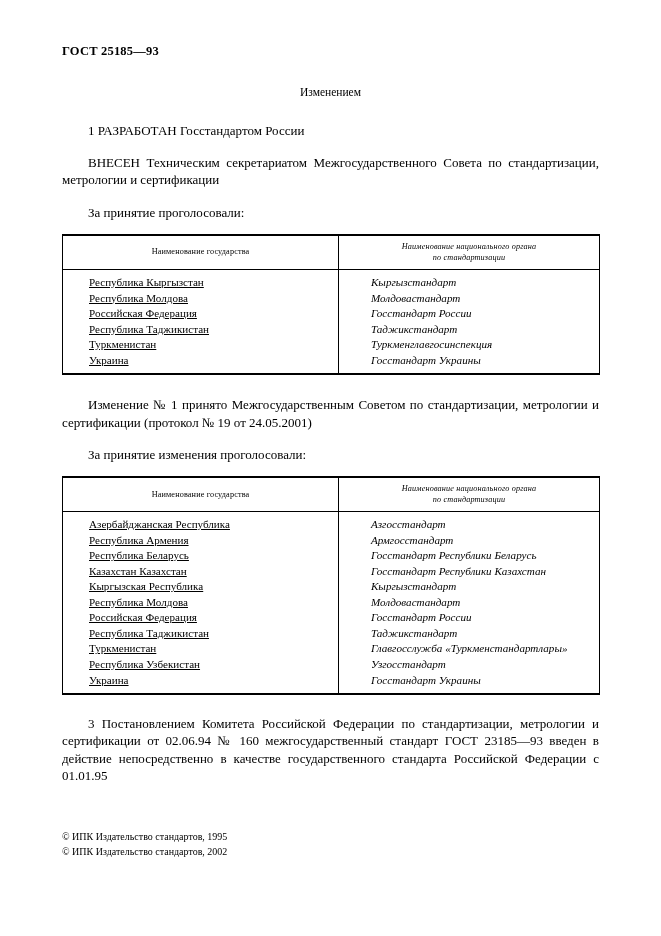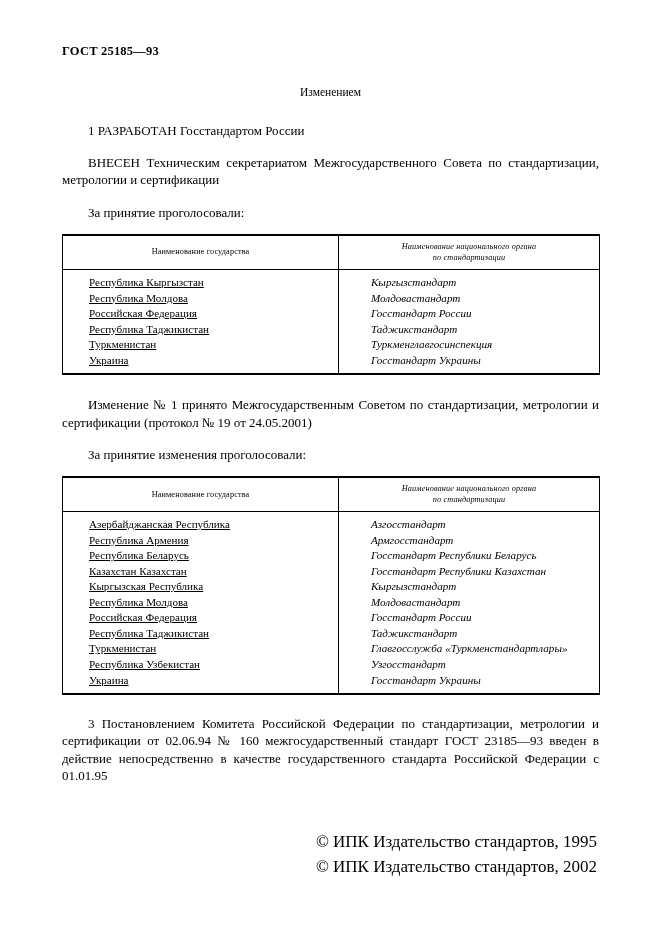--- a/index.html
+++ b/index.html
@@ -115,22 +115,21 @@
   }
   .cell-pad-top { padding-top: 5px; display: block; }
   .cell-pad-bot { padding-bottom: 5px; display: block; }
   .row-line { display: block; white-space: nowrap; }
   .after-table-gap { height: 21px; }
   .after-table-gap-2 { height: 20px; }
 
   
   .copyright {
     margin-top: 46px;
-    text-align: right;
-    font-size: 17px;
+    font-size: 10px;
     line-height: 1.45;
     padding-right: 2px;
   }
   .copyright div { white-space: nowrap; }
 </style>
 </head>
 <body>
 
 <div class="page">
   <div class="content">

